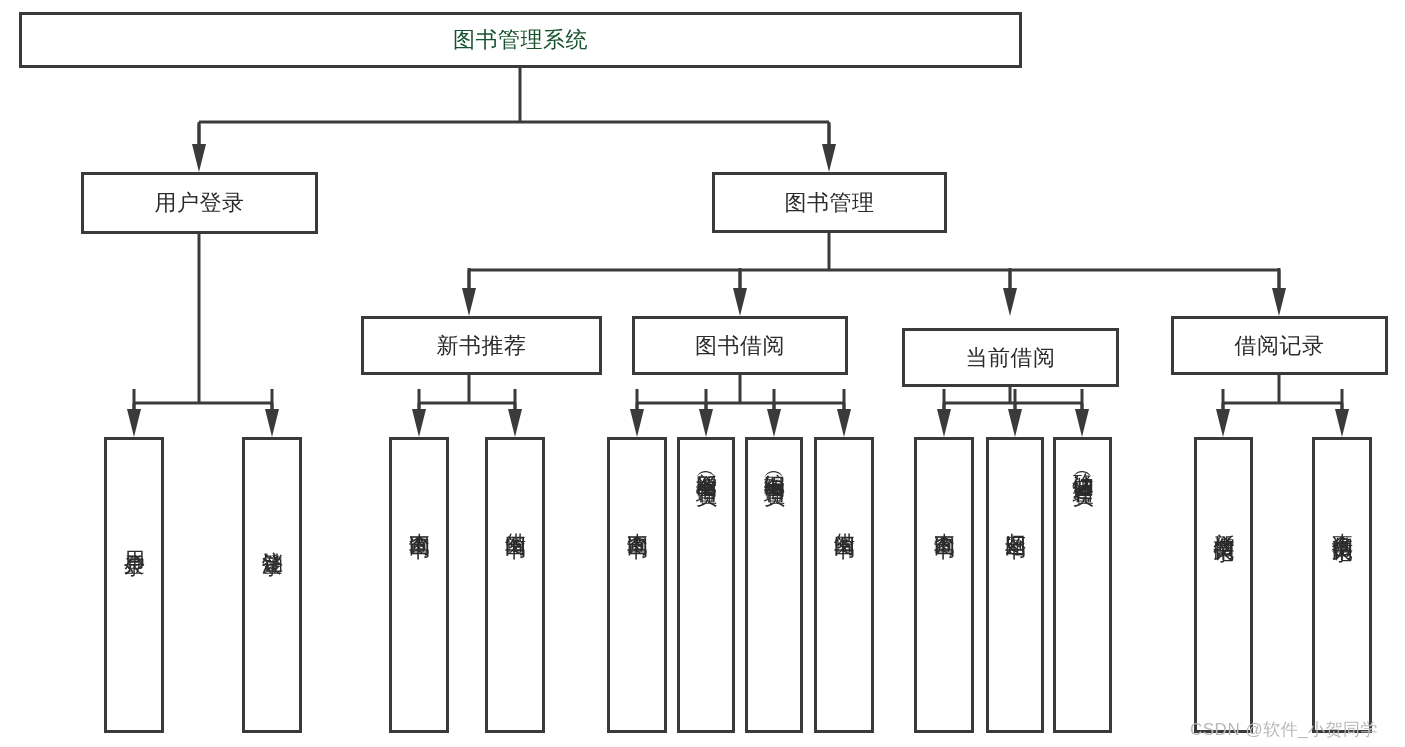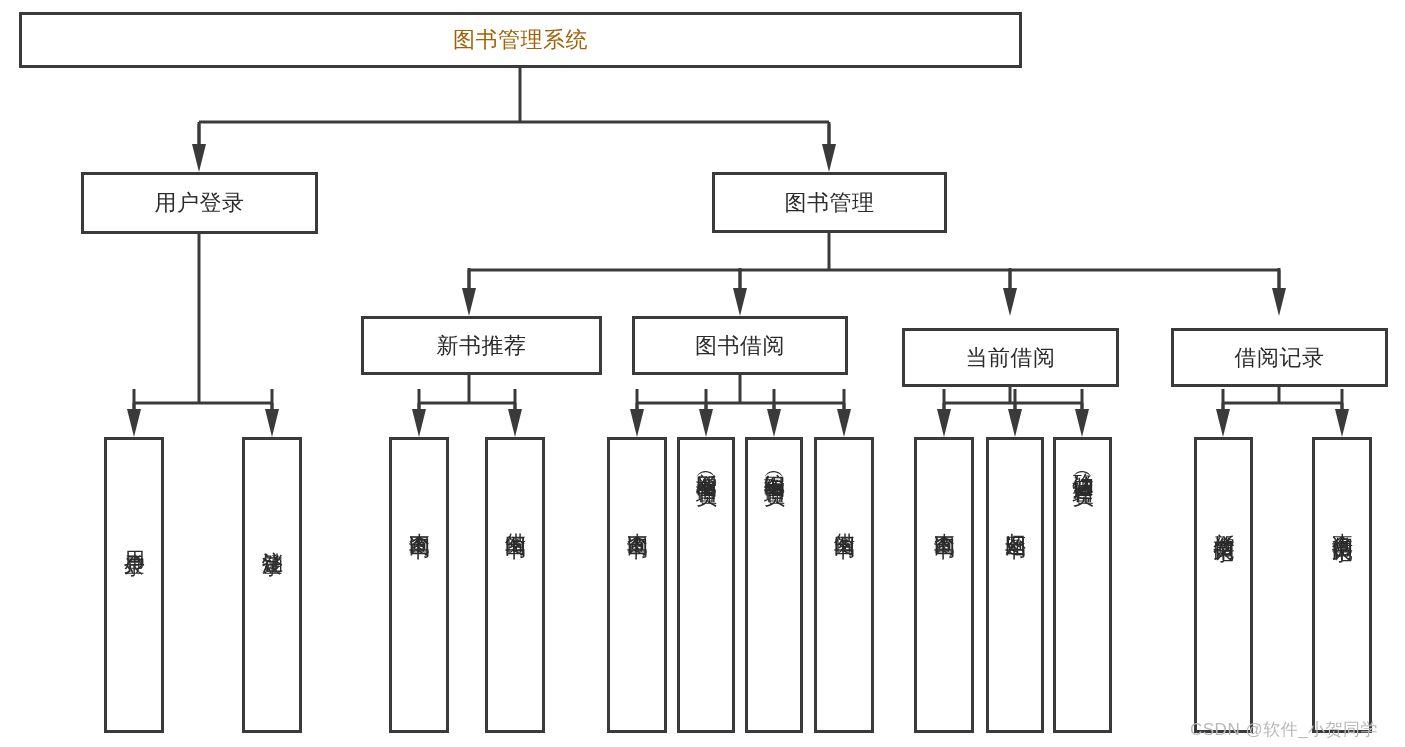--- a/index.html
+++ b/index.html
@@ -148,38 +148,38 @@
         <polygon points="937,409 951,409 944,437" fill="#3a3a3a"></polygon>
         <polygon points="1008,409 1022,409 1015,437" fill="#3a3a3a"></polygon>
         <polygon points="1075,409 1089,409 1082,437" fill="#3a3a3a"></polygon>
         <polygon points="1216,409 1230,409 1223,437" fill="#3a3a3a"></polygon>
         <polygon points="1335,409 1349,409 1342,437" fill="#3a3a3a"></polygon>
       </g>
   </svg>
 
   <div id="nodes-layer">
       <div class="node-box" style="left: 19px; top: 12px; width: 1003px; height: 56px; border-color: rgb(58, 58, 58); background: rgb(255, 255, 255);">
-        <span class="node-label" style="color: #a16207;">图书管理系统</span>
+        <span class="node-label" style="color: #14532d;">图书管理系统</span>
       </div>
       <div class="node-box" style="left: 81px; top: 172px; width: 237px; height: 62px; border-color: rgb(58, 58, 58); background: rgb(255, 255, 255);">
         <span class="node-label" style="color: rgb(43, 43, 43);">用户登录</span>
       </div>
       <div class="node-box" style="left: 712px; top: 172px; width: 235px; height: 61px; border-color: rgb(58, 58, 58); background: rgb(255, 255, 255);">
         <span class="node-label" style="color: rgb(43, 43, 43);">图书管理</span>
       </div>
       <div class="node-box" style="left: 361px; top: 316px; width: 241px; height: 59px; border-color: rgb(58, 58, 58); background: rgb(255, 255, 255);">
         <span class="node-label" style="color: rgb(43, 43, 43);">新书推荐</span>
       </div>
       <div class="node-box" style="left: 632px; top: 316px; width: 216px; height: 59px; border-color: rgb(58, 58, 58); background: rgb(255, 255, 255);">
         <span class="node-label" style="color: rgb(43, 43, 43);">图书借阅</span>
       </div>
       <div class="node-box" style="left: 902px; top: 328px; width: 217px; height: 59px; border-color: rgb(58, 58, 58); background: rgb(255, 255, 255);">
         <span class="node-label" style="color: rgb(43, 43, 43);">当前借阅</span>
       </div>
-      <div class="node-box" style="left: 1171px; top: 316px; width: 217px; height: 59px; border-color: rgb(58, 58, 58); background: rgb(255, 255, 255); margin-top: 12px;">
+      <div class="node-box" style="left: 1171px; top: 316px; width: 217px; height: 59px; border-color: rgb(58, 58, 58); background: rgb(255, 255, 255);">
         <span class="node-label" style="color: rgb(43, 43, 43);">借阅记录</span>
       </div>
       <div class="node-box vertical lower" style="left: 104px; top: 437px; width: 60px; height: 296px; border-color: rgb(58, 58, 58); background: rgb(255, 255, 255);">
         <span class="node-label" style="color: rgb(43, 43, 43);">用户登录</span>
       </div>
       <div class="node-box vertical lower" style="left: 242px; top: 437px; width: 60px; height: 296px; border-color: rgb(58, 58, 58); background: rgb(255, 255, 255);">
         <span class="node-label" style="color: rgb(43, 43, 43);">注销登录</span>
       </div>
       <div class="node-box vertical lower-mid" style="left: 389px; top: 437px; width: 60px; height: 296px; border-color: rgb(58, 58, 58); background: rgb(255, 255, 255);">
         <span class="node-label" style="color: rgb(43, 43, 43);">查询图书</span>

